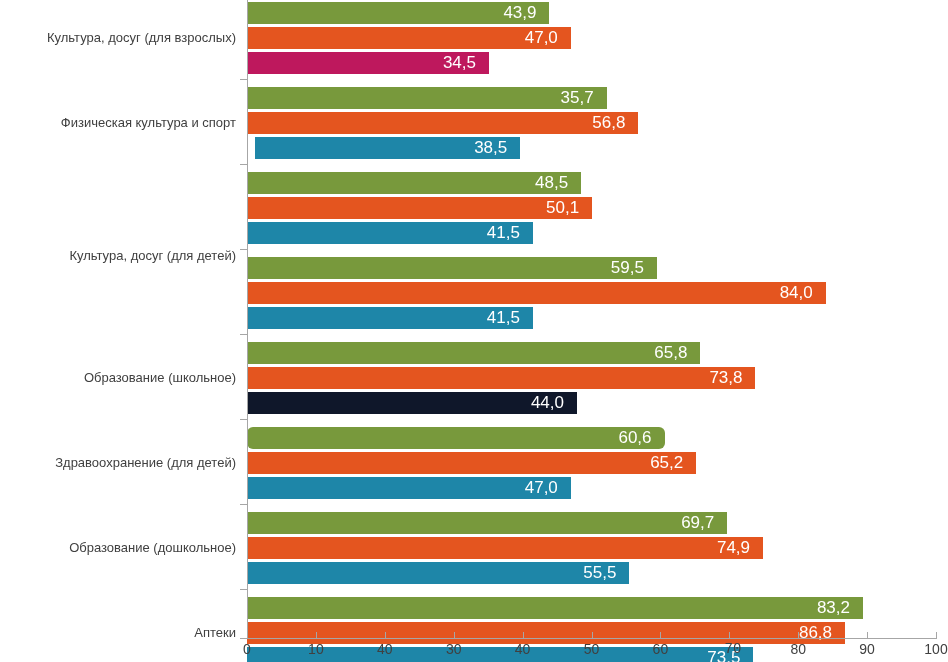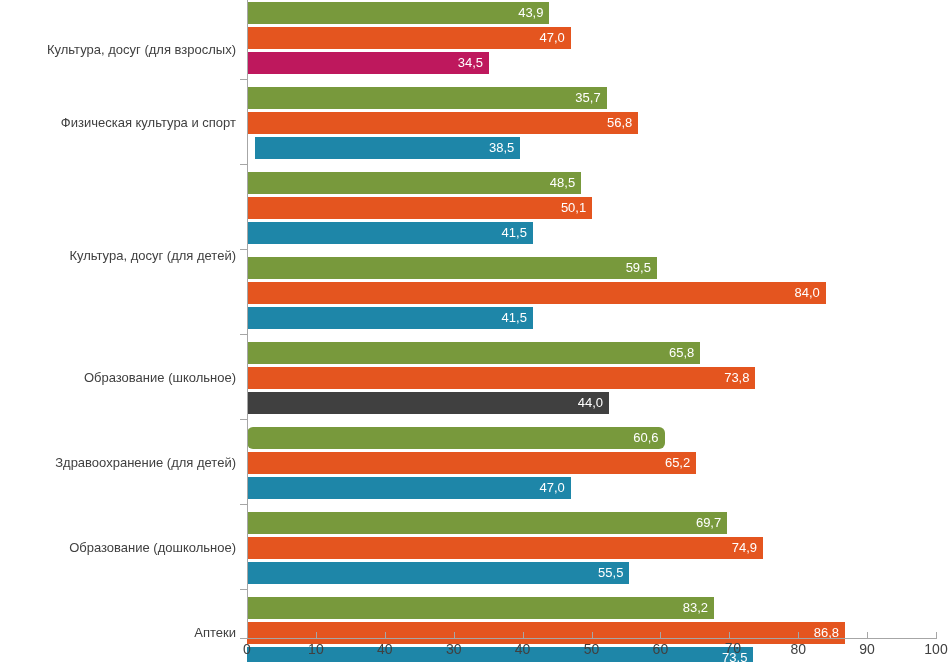--- a/index.html
+++ b/index.html
@@ -51,24 +51,24 @@
 
   .bar {
     position: absolute;
     left: 0;
     height: 22px;
     box-sizing: border-box;
     overflow: hidden;
   }
   .bar-label {
     position: absolute;
-    right: 6px;
+    right: 13px;
     top: 50%;
     transform: translateY(-50%);
-    font-size: 13px;
+    font-size: 17px;
     line-height: 14px;
     color: #ffffff;
     white-space: nowrap;
   }
 
   
   .y-axis-line {
     position: absolute;
     left: 247px;
     top: 0;
@@ -109,21 +109,21 @@
     transform: translateX(-50%);
     white-space: nowrap;
   }
 </style>
 </head>
 <body>
 
 <div id="chart-root">
 
   <div class="cat-labels">
-      <div class="cat-label" style="top: 42px;">Культура, досуг (для взрослых)</div>
+      <div class="cat-label" style="top: 30px;">Культура, досуг (для взрослых)</div>
       <div class="cat-label" style="top: 115px;">Физическая культура и спорт</div>
       <div class="cat-label" style="top: 200px; margin-top: 48px;">Культура, досуг (для детей)</div>
       <div class="cat-label" style="top: 370px;">Образование (школьное)</div>
       <div class="cat-label" style="top: 455px;">Здравоохранение (для детей)</div>
       <div class="cat-label" style="top: 540px;">Образование (дошкольное)</div>
       <div class="cat-label" style="top: 625px;">Аптеки</div>
     </div>
 
   <div class="plot">
       <div class="bar" style="top: 2px; width: 302.471px; background: rgb(120, 153, 60);">
@@ -161,42 +161,42 @@
       </div>
       <div class="bar" style="top: 307px; width: 285.935px; background: rgb(30, 134, 168);">
         <span class="bar-label">41,5</span>
       </div>
       <div class="bar" style="top: 342px; width: 453.362px; background: rgb(120, 153, 60); padding-left: 17px;">
         <span class="bar-label">65,8</span>
       </div>
       <div class="bar" style="top: 367px; width: 508.482px; background: rgb(228, 85, 31);">
         <span class="bar-label">73,8</span>
       </div>
-      <div class="bar" style="top: 392px; width: 362px; background: #404040; padding-left: 28px;">
+      <div class="bar" style="top: 392px; width: 330px; background: #0f172a; padding-left: 28px;">
         <span class="bar-label">44,0</span>
       </div>
       <div class="bar" style="top: 427px; width: 417.534px; background: rgb(120, 153, 60); border-radius: 6px;">
         <span class="bar-label">60,6</span>
       </div>
       <div class="bar" style="top: 452px; width: 449.228px; background: rgb(228, 85, 31);">
         <span class="bar-label">65,2</span>
       </div>
       <div class="bar" style="top: 477px; width: 323.83px; background: rgb(30, 134, 168);">
         <span class="bar-label">47,0</span>
       </div>
       <div class="bar" style="top: 512px; width: 480.233px; background: rgb(120, 153, 60);">
         <span class="bar-label">69,7</span>
       </div>
       <div class="bar" style="top: 537px; width: 516.061px; background: rgb(228, 85, 31);">
         <span class="bar-label">74,9</span>
       </div>
       <div class="bar" style="top: 562px; width: 382.395px; background: rgb(30, 134, 168);">
         <span class="bar-label">55,5</span>
       </div>
-      <div class="bar" style="top: 597px; width: 467px; background: rgb(120, 153, 60); text-decoration: underline;">
+      <div class="bar" style="top: 597px; width: 616px; background: rgb(120, 153, 60); text-decoration: underline;">
         <span class="bar-label">83,2</span>
       </div>
       <div class="bar" style="top: 622px; width: 598.052px; background: rgb(228, 85, 31);">
         <span class="bar-label">86,8</span>
       </div>
       <div class="bar" style="top: 647px; width: 506.415px; background: rgb(30, 134, 168);">
         <span class="bar-label">73,5</span>
       </div>
     </div>
 

